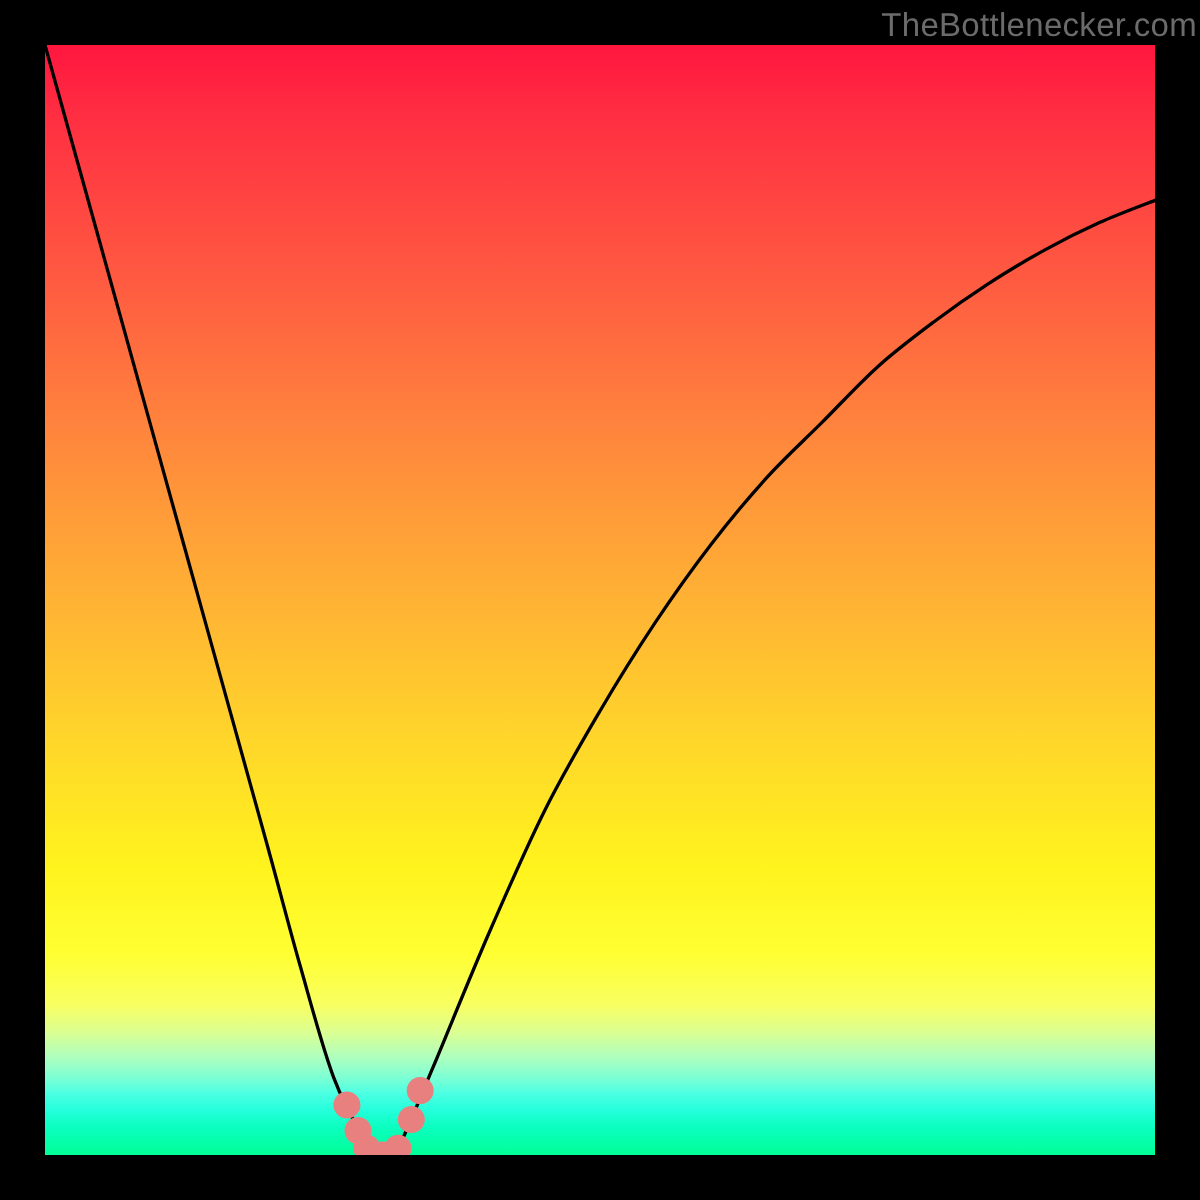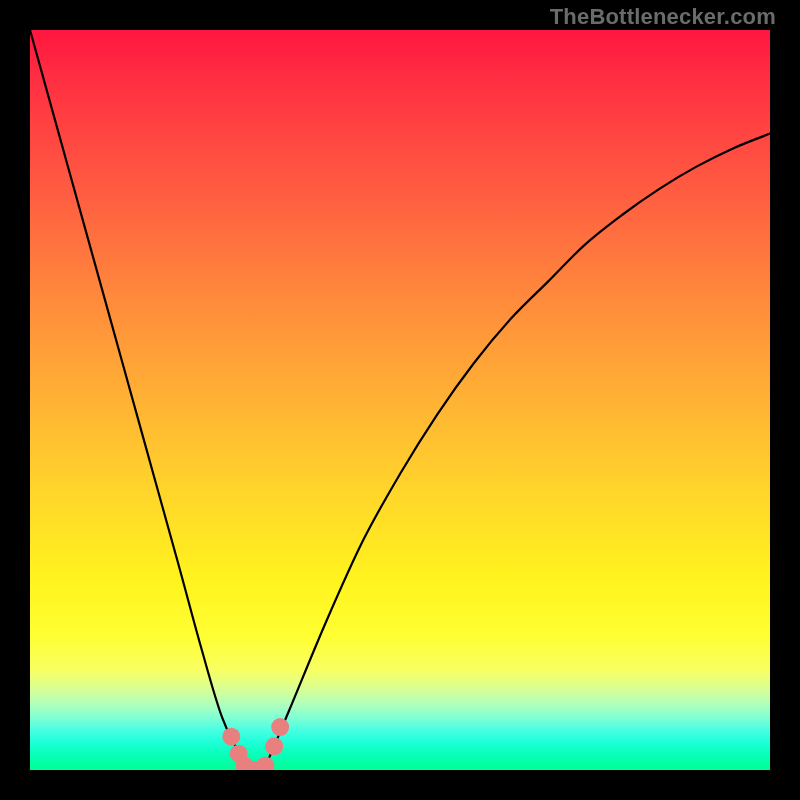--- a/index.html
+++ b/index.html
@@ -54,24 +54,24 @@
   svg.curve {
     position: absolute;
     left: 0; top: 0;
     width: 740px;
     height: 740px;
     overflow: visible;
   }
   .watermark {
     position: absolute;
     top: 4px;
-    right: 24px;
+    right: 2px;
     color: #6b6b6b;
     font-size: 22px;
-    font-weight: 700;
+    font-weight: 400;
     letter-spacing: 0.2px;
     white-space: nowrap;
     user-select: none;
   }
 </style>
 </head>
 <body>
 
 <div class="frame">
   <div class="watermark">TheBottlenecker.com</div>

